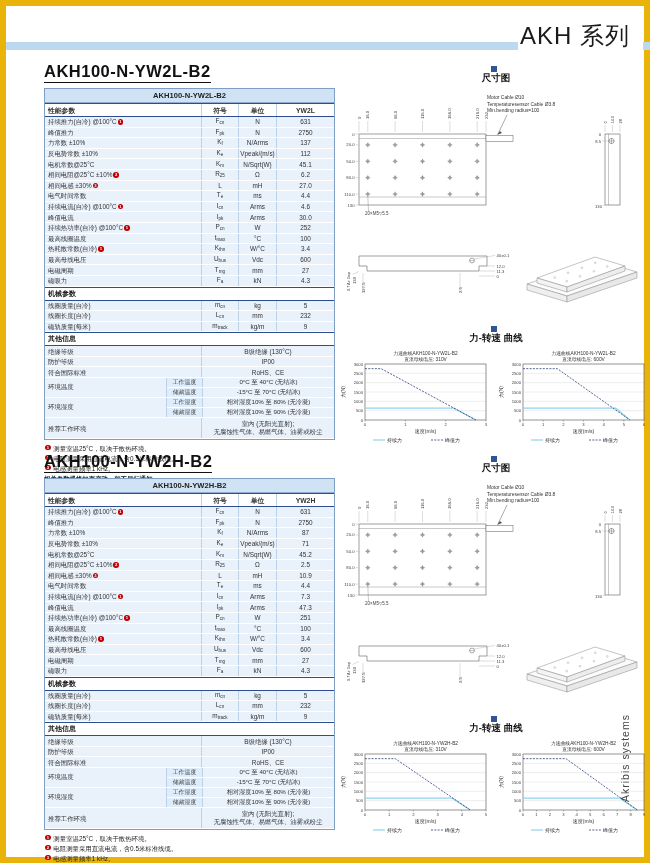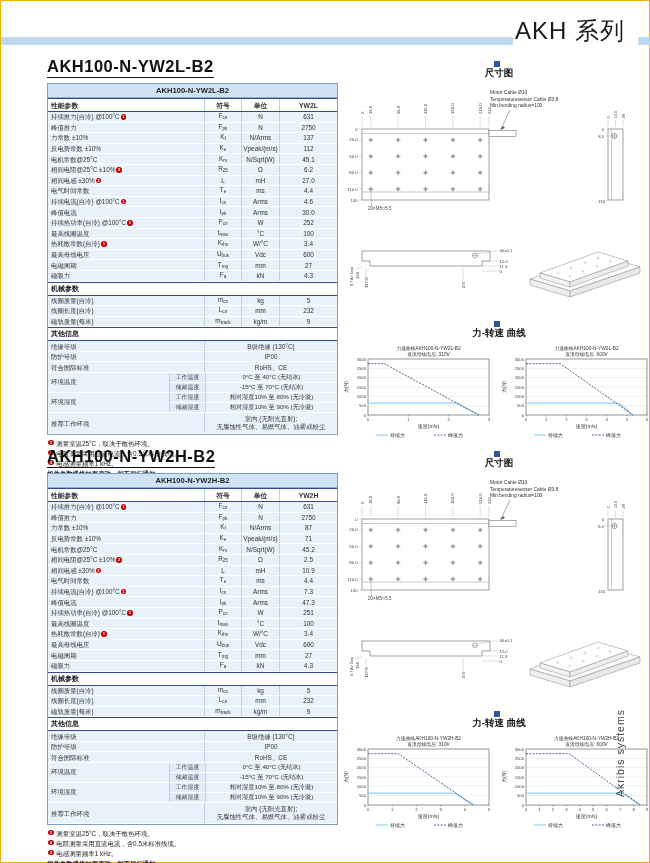--- a/index.html
+++ b/index.html
@@ -1,25 +1,25 @@
 <!DOCTYPE html>
 <html><head>
 <meta charset="utf-8">
 <style>
   html,body{margin:0;padding:0;background:#fff;}
   body{width:650px;height:863px;position:relative;font-family:"Liberation Sans","DejaVu Sans",sans-serif;color:#222;overflow:hidden;}
-  .page{position:absolute;inset:0;border:1px solid #eab308;background:#fff;}
+  .page{position:absolute;inset:0;border:6px solid #eab308;background:#fff;}
   
   .topbar{position:absolute;top:36px;left:0;right:0;height:8px;}
   .seg{position:absolute;top:0;height:8px;background:#bcd9ef;}
   .seg-left{left:0;width:512px;}
   .seg-right{left:637px;width:13px;}
   .series-title{position:absolute;left:514px;top:-22px;font-size:24px;letter-spacing:1px;color:#1a1a1a;white-space:nowrap;}
   
-  .section{position:absolute;left:8px;width:594px;}
+  .section{position:absolute;left:0;width:594px;}
   #sec0{top:56px;height:390px;}
   #sec1{top:446px;height:412px;}
   .leftcol{position:absolute;left:38px;top:0;width:291px;}
   .rightcol{position:absolute;left:333px;top:4px;width:314px;}
   .sec-title{display:inline-block;font-size:16.5px;font-weight:bold;letter-spacing:.5px;border-bottom:1.6px solid #111;padding-bottom:1px;margin-bottom:5px;color:#111;}
   
   .spec-table{border:1px solid #7f9ec4;background:#e9f1fb;width:291px;box-sizing:border-box;}
   .trow{display:flex;height:9.6px;background:#e9f1fb;border-bottom:1px solid #fff;}
   .trow>div{display:flex;align-items:center;justify-content:center;font-size:6.4px;line-height:7px;white-space:nowrap;overflow:hidden;border-right:1px solid #bcd0e6;box-sizing:border-box;color:#333;}
   .trow>div:last-child{border-right:none;}

